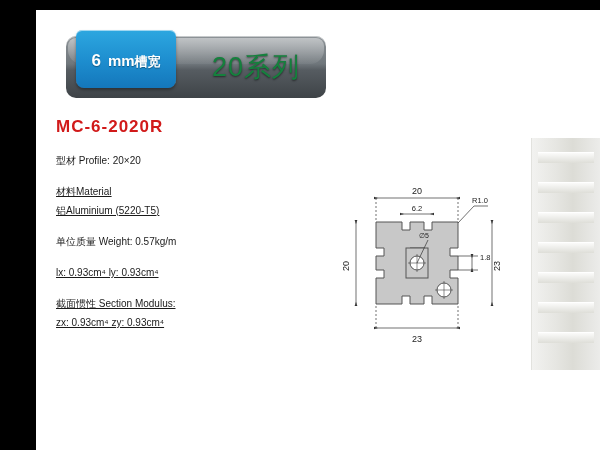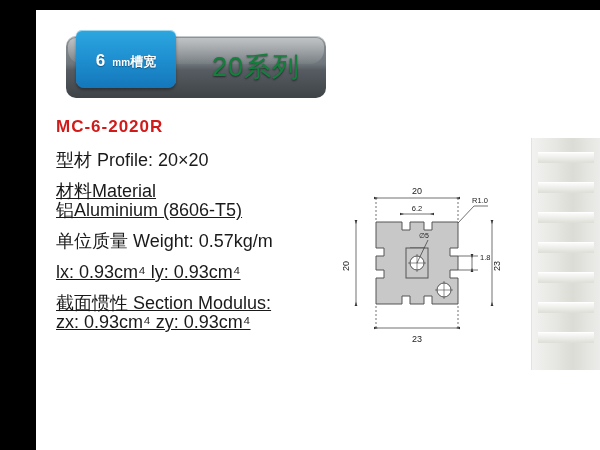--- a/index.html
+++ b/index.html
@@ -65,21 +65,21 @@
   }
   .badge-blue .txt {
     color: #ffffff;
     font-weight: bold;
     font-size: 17px;
     letter-spacing: 0px;
     text-shadow: 0 1px 1px rgba(0,0,0,0.35);
     white-space: nowrap;
   }
   .badge-blue .txt .small {
-    font-size: 10px;
+    font-size: 15px;
     margin-left: 7px;
   }
   .badge-blue .txt .cn {
     font-size: 13px;
   }
   .badge-series {
     position: absolute;
     left: 130px;
     top: 10px;
     width: 120px;
@@ -105,21 +105,21 @@
   }
   .spec .model {
     color: #d11a1a;
     font-size: 17px;
     font-weight: bold;
     letter-spacing: 1px;
     margin-bottom: 14px;
     font-family: "Liberation Sans", sans-serif;
   }
   .spec .row {
-    font-size: 18px;
+    font-size: 10px;
     line-height: 19px;
     margin-bottom: 12px;
     color: #1a1a1a;
   }
   .spec .row .sub {
     display: block;
     text-decoration: underline;
   }
   
   .drawing {
@@ -186,21 +186,21 @@
   </div>
 
   <div class="spec">
     <div class="model">MC-6-2020R</div>
 
     <div class="row">
       <span>型材 Profile: 20×20</span>
     </div>
     <div class="row">
       <span class="sub">材料Material</span>
-      <span class="sub">铝Aluminium (8606-T5)</span>
+      <span class="sub">铝Aluminium (5220-T5)</span>
     </div>
     <div class="row">
       <span>单位质量 Weight: 0.57kg/m</span>
     </div>
     <div class="row">
       <span class="sub">lx: 0.93cm⁴   ly: 0.93cm⁴</span>
     </div>
     <div class="row">
       <span class="sub">截面惯性 Section Modulus:</span>
       <span class="sub">zx: 0.93cm⁴  zy: 0.93cm⁴</span>

